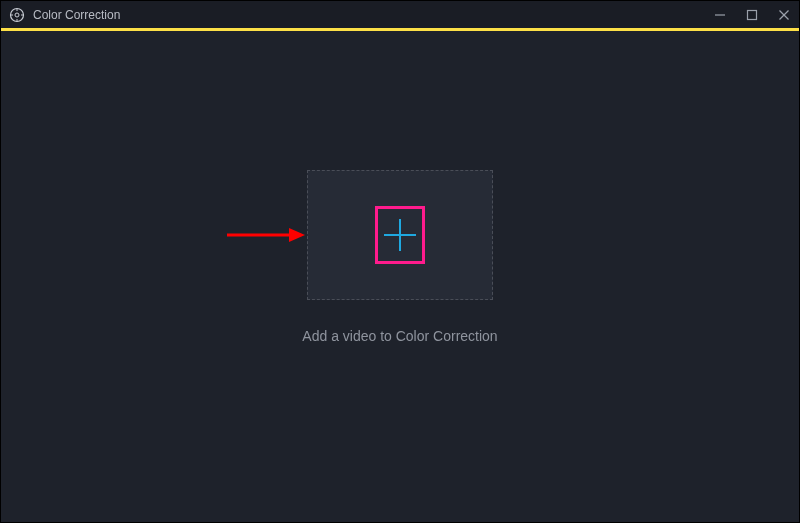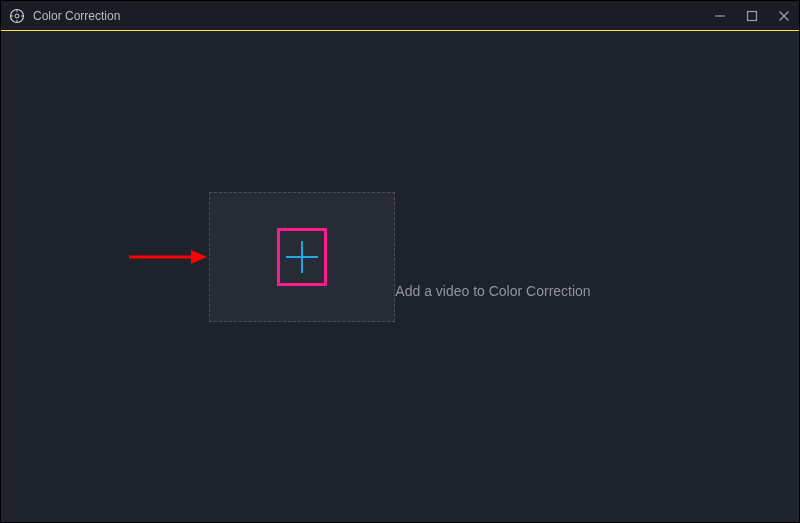--- a/index.html
+++ b/index.html
@@ -11,21 +11,21 @@
       overflow: hidden;
       position: relative;
       border: 1px solid #000;
     }
     .titlebar {
       height: 30px;
       background: #1a1d25;
       display: flex;
       align-items: center;
       padding: 0 8px;
-      border-bottom: 1px solid #fde047;
+      border-bottom: 3px solid #fde047;
     }
     .app-icon {
       width: 16px;
       height: 16px;
       margin-right: 8px;
       display: flex;
       align-items: center;
       justify-content: center;
     }
     .app-icon svg { width: 16px; height: 16px; }
@@ -48,20 +48,21 @@
       cursor: pointer;
     }
     .win-ctrl svg { stroke: #9aa0aa; stroke-width: 1.2; fill: none; }
     .content {
       position: absolute;
       top: 30px;
       left: 0;
       right: 0;
       bottom: 0;
       display: flex;
+      flex-direction: column;
       align-items: center;
       justify-content: center;
     }
     .dropzone-wrapper {
       position: relative;
       margin-top: -40px;
     }
     .dropzone {
       width: 186px;
       height: 130px;

